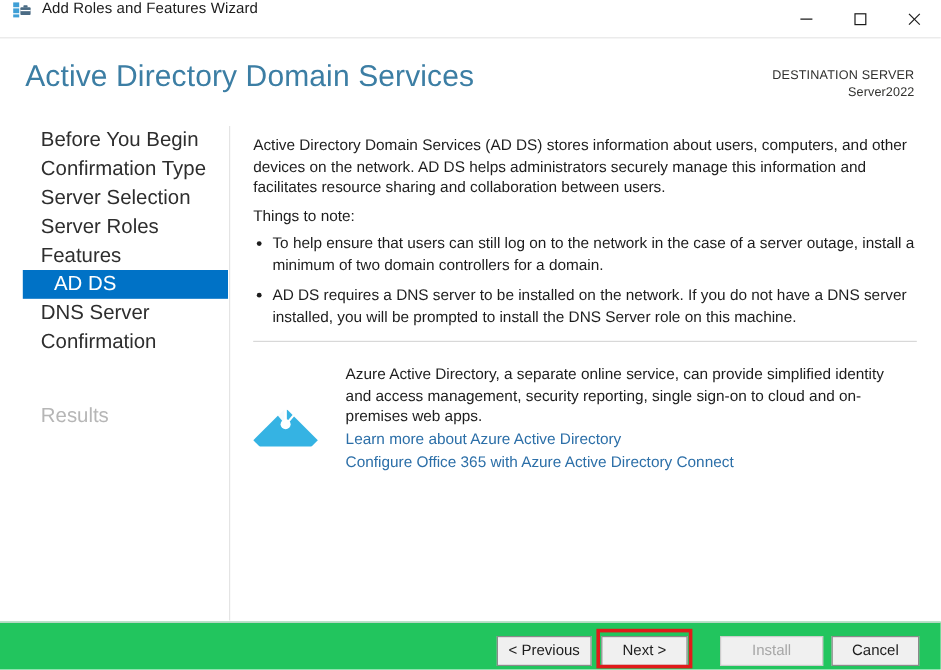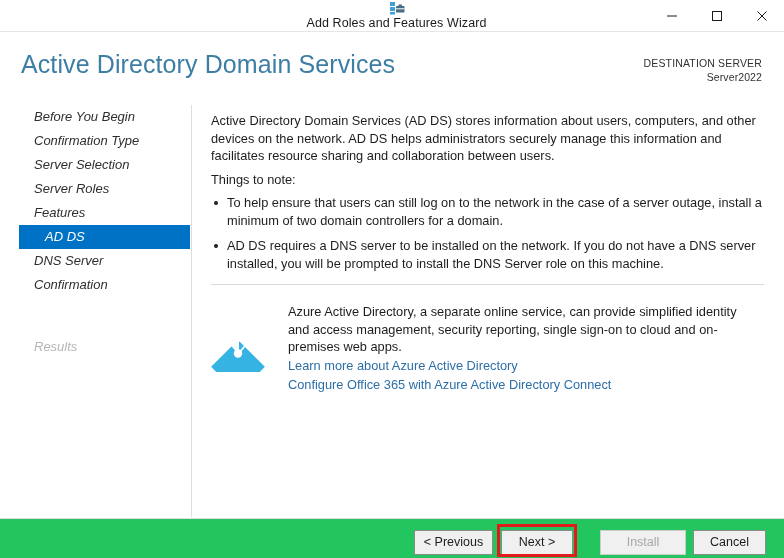--- a/index.html
+++ b/index.html
@@ -24,22 +24,21 @@
   }
 
   
   #title-bar {
     position: absolute;
     left: 0; top: 0;
     width: 784px; height: 31px;
     background: #ffffff;
     border-bottom: 1px solid #e6e6e6;
     display: flex;
-    align-items: center;
-    flex-direction: column;
+    align-items: flex-start;
   }
   #title-bar-icon {
     width: 16px; height: 16px;
     margin-left: 10px;
     position: relative;
     flex: 0 0 auto;
   }
   #title-bar-text {
     margin-left: 9px;
     font-size: 12.5px;
@@ -103,26 +102,25 @@
     width: 192px;
     height: 412px;
     background: #ffffff;
     border-right: 1px solid #dedede;
     box-sizing: border-box;
   }
   .nav-item {
     height: 24px;
     line-height: 24px;
     padding-left: 34px;
-    font-size: 13px;
+    font-size: 17px;
     color: #2e2e2e;
     white-space: nowrap;
     box-sizing: border-box;
     margin-bottom: 0px;
-    font-style: italic;
   }
   .nav-item.selected {
     background: #0072c6;
     color: #ffffff;
     margin-left: 19px;
     padding-left: 26px;
     width: 171px;
   }
   .nav-item.disabled {
     color: #b6b6b6;

